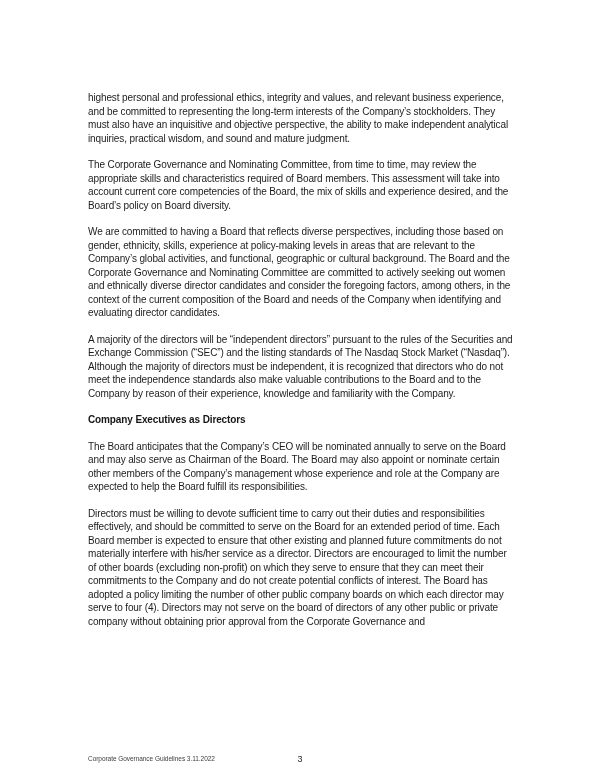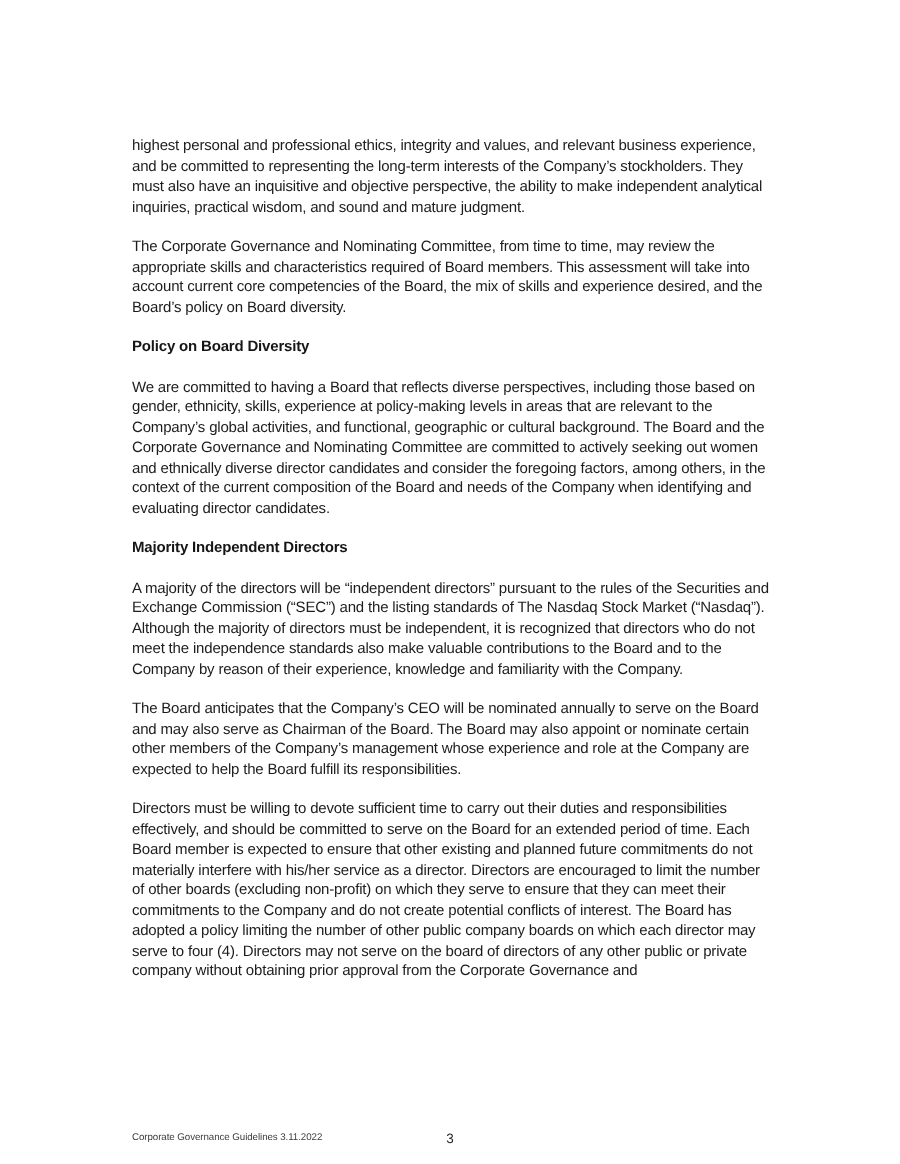--- a/index.html
+++ b/index.html
@@ -63,24 +63,23 @@
     color: #2a2a2a;
   }
 </style>
 </head>
 <body>
 
 <div class="page">
   <div class="content">
     <p class="para">highest personal and professional ethics, integrity and values, and relevant business experience, and be committed to representing the long-term interests of the Company’s stockholders. They must also have an inquisitive and objective perspective, the ability to make independent analytical inquiries, practical wisdom, and sound and mature judgment.</p>
     <p class="para">The Corporate Governance and Nominating Committee, from time to time, may review the appropriate skills and characteristics required of Board members. This assessment will take into account current core competencies of the Board, the mix of skills and experience desired, and the Board’s policy on Board diversity.</p>
-    <p class="heading">Policy on Board Diversity</p>
     <p class="para">We are committed to having a Board that reflects diverse perspectives, including those based on gender, ethnicity, skills, experience at policy-making levels in areas that are relevant to the Company’s global activities, and functional, geographic or cultural background. The Board and the Corporate Governance and Nominating Committee are committed to actively seeking out women and ethnically diverse director candidates and consider the foregoing factors, among others, in the context of the current composition of the Board and needs of the Company when identifying and evaluating director candidates.</p>
-    <p class="heading">Majority Independent Directors</p>
     <p class="para">A majority of the directors will be “independent directors” pursuant to the rules of the Securities and Exchange Commission (“SEC”) and the listing standards of The Nasdaq Stock Market (“Nasdaq”). Although the majority of directors must be independent, it is recognized that directors who do not meet the independence standards also make valuable contributions to the Board and to the Company by reason of their experience, knowledge and familiarity with the Company.</p>
+    <p class="heading">Company Executives as Directors</p>
     <p class="para">The Board anticipates that the Company’s CEO will be nominated annually to serve on the Board and may also serve as Chairman of the Board. The Board may also appoint or nominate certain other members of the Company’s management whose experience and role at the Company are expected to help the Board fulfill its responsibilities.</p>
     <p class="para">Directors must be willing to devote sufficient time to carry out their duties and responsibilities effectively, and should be committed to serve on the Board for an extended period of time. Each Board member is expected to ensure that other existing and planned future commitments do not materially interfere with his/her service as a director. Directors are encouraged to limit the number of other boards (excluding non-profit) on which they serve to ensure that they can meet their commitments to the Company and do not create potential conflicts of interest. The Board has adopted a policy limiting the number of other public company boards on which each director may serve to four (4). Directors may not serve on the board of directors of any other public or private company without obtaining prior approval from the Corporate Governance and</p>
   </div>
   <div class="footer">
     <span class="footer-doc-label">Corporate Governance Guidelines 3.11.2022</span>
     <span class="footer-page-number">3</span>
   </div>
 </div>
 
 </body></html>

